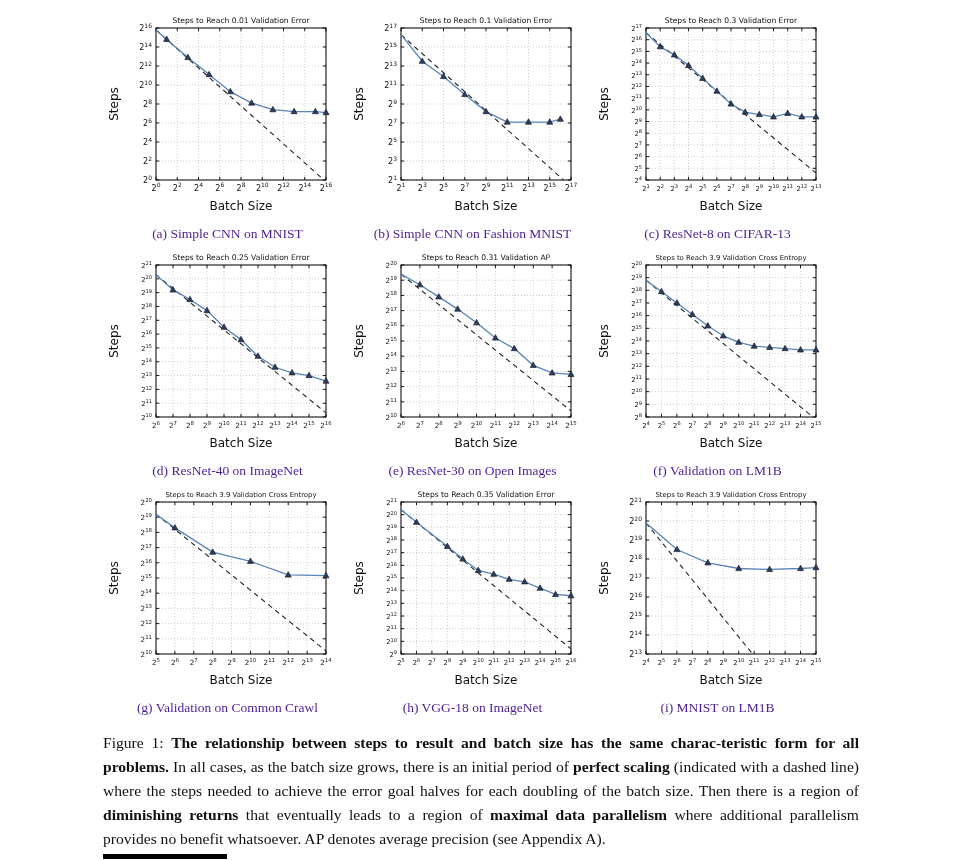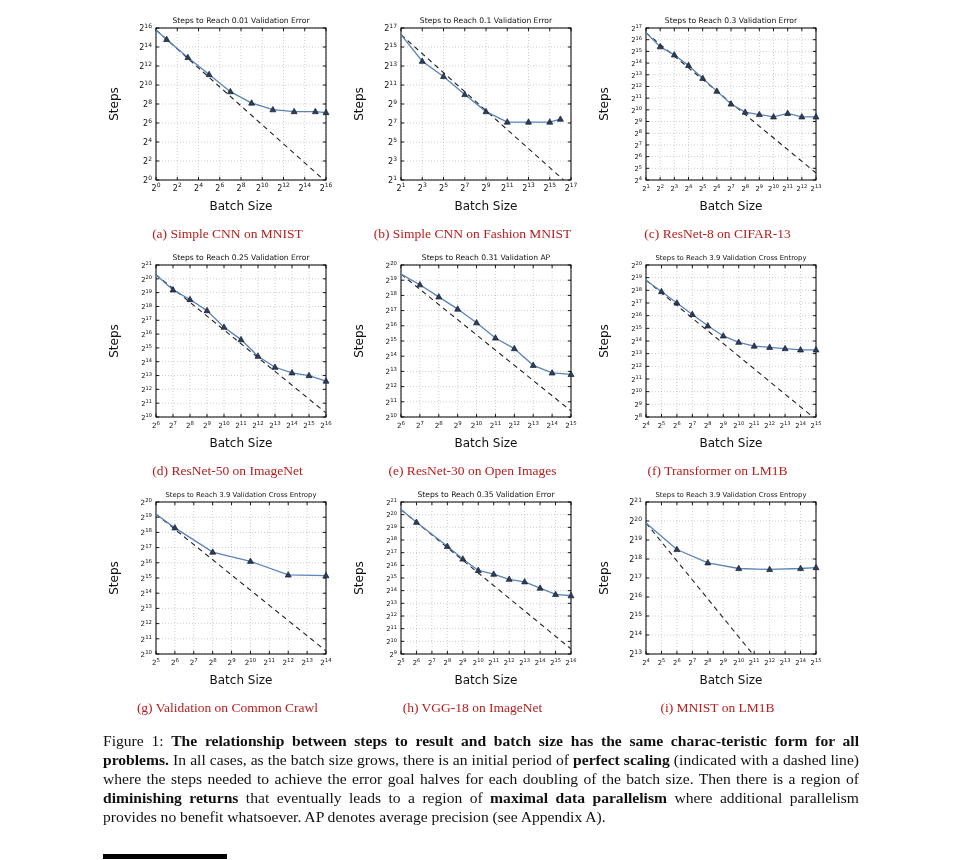--- a/index.html
+++ b/index.html
@@ -1,21 +1,21 @@
 <!DOCTYPE html>
 <html><head>
 <meta charset="utf-8">
 <style>
   html,body{margin:0;padding:0;background:#ffffff;}
   body{width:953px;height:860px;overflow:hidden;font-family:"Liberation Serif",serif;}
   .grid{display:grid;grid-template-columns:repeat(3,243px);grid-auto-rows:237px;column-gap:2px;margin:14px 0 0 106px;}
   .cell{display:flex;flex-direction:column;align-items:center;}
   .cell svg{width:243px;height:205px;display:block;}
-  .subcap{font-family:"Liberation Serif",serif;font-size:13.5px;color:#b91c1c;margin-top:7px;white-space:nowrap;}
-  .figcap{font-family:"Liberation Serif",serif;font-size:15.6px;line-height:19px;color:#111;width:756px;margin:6px 0 0 103px;text-align:justify;}
+  .subcap{font-family:"Liberation Serif",serif;font-size:13.5px;color:#4c1d95;margin-top:7px;white-space:nowrap;}
+  .figcap{font-family:"Liberation Serif",serif;font-size:15.6px;line-height:24px;color:#111;width:756px;margin:6px 0 0 103px;text-align:justify;}
   .figcap b{font-weight:700;}
   .artifact-bar{position:absolute;left:103px;top:854px;width:124px;height:5px;background:#000;}
 </style>
 </head>
 <body>
 
 <div>
   <div class="grid">
     <figure class="cell" style="margin:0">
       <svg viewBox="0 0 243 205">
@@ -435,21 +435,21 @@
           <path d="M135 85.31818181818183 L132 90.71818181818182 L138 90.71818181818182 Z" fill="#2e3d59" stroke="#151f33" stroke-width="0.7"></path>
           <path d="M152 101.89999999999999 L149 107.29999999999998 L155 107.29999999999998 Z" fill="#2e3d59" stroke="#151f33" stroke-width="0.7"></path>
           <path d="M169 112.95454545454547 L166 118.35454545454546 L172 118.35454545454546 Z" fill="#2e3d59" stroke="#151f33" stroke-width="0.7"></path>
           <path d="M186 118.4818181818182 L183 123.88181818181819 L189 123.88181818181819 Z" fill="#2e3d59" stroke="#151f33" stroke-width="0.7"></path>
           <path d="M203 121.24545454545455 L200 126.64545454545454 L206 126.64545454545454 Z" fill="#2e3d59" stroke="#151f33" stroke-width="0.7"></path>
           <path d="M220 126.77272727272727 L217 132.17272727272726 L223 132.17272727272726 Z" fill="#2e3d59" stroke="#151f33" stroke-width="0.7"></path>
           <text x="135" y="9" text-anchor="middle" font-size="7.6" fill="#111111" font-family="&quot;DejaVu Sans&quot;,sans-serif">Steps to Reach 0.25 Validation Error</text>
           <text x="135" y="196" text-anchor="middle" font-size="12" fill="#111111" font-family="&quot;DejaVu Sans&quot;,sans-serif">Batch Size</text>
           <text x="12" y="90" text-anchor="middle" font-size="12" fill="#111111" font-family="&quot;DejaVu Sans&quot;,sans-serif" transform="rotate(-90 12 90)">Steps</text>
         </svg>
-      <figcaption class="subcap">(d) ResNet-50 on ImageNet</figcaption>
+      <figcaption class="subcap">(d) ResNet-40 on ImageNet</figcaption>
     </figure>
     <figure class="cell" style="margin:0">
       <svg viewBox="0 0 243 205">
           <line x1="50" y1="14" x2="50" y2="166" stroke="#9a9a9a" stroke-width="0.6" stroke-dasharray="0.8 2.2"></line>
           <line x1="50" y1="166" x2="50" y2="162.8" stroke="#000000" stroke-width="0.9"></line>
           <line x1="50" y1="14" x2="50" y2="17.2" stroke="#000000" stroke-width="0.9"></line>
           <text x="50" y="176.5" text-anchor="middle" font-size="7.2" fill="#111111" font-family="&quot;DejaVu Sans&quot;,sans-serif">2<tspan dy="-2.74" font-size="5.40">6</tspan></text>
           <line x1="68.88888888888889" y1="14" x2="68.88888888888889" y2="166" stroke="#9a9a9a" stroke-width="0.6" stroke-dasharray="0.8 2.2"></line>
           <line x1="68.88888888888889" y1="166" x2="68.88888888888889" y2="162.8" stroke="#000000" stroke-width="0.9"></line>
           <line x1="68.88888888888889" y1="14" x2="68.88888888888889" y2="17.2" stroke="#000000" stroke-width="0.9"></line>
@@ -661,21 +661,21 @@
           <path d="M142.72727272727272 87.96666666666667 L139.72727272727272 93.36666666666666 L145.72727272727272 93.36666666666666 Z" fill="#2e3d59" stroke="#151f33" stroke-width="0.7"></path>
           <path d="M158.1818181818182 91.76666666666668 L155.1818181818182 97.16666666666667 L161.1818181818182 97.16666666666667 Z" fill="#2e3d59" stroke="#151f33" stroke-width="0.7"></path>
           <path d="M173.63636363636363 93.03333333333335 L170.63636363636363 98.43333333333334 L176.63636363636363 98.43333333333334 Z" fill="#2e3d59" stroke="#151f33" stroke-width="0.7"></path>
           <path d="M189.0909090909091 94.3 L186.0909090909091 99.69999999999999 L192.0909090909091 99.69999999999999 Z" fill="#2e3d59" stroke="#151f33" stroke-width="0.7"></path>
           <path d="M204.54545454545453 95.56666666666666 L201.54545454545453 100.96666666666665 L207.54545454545453 100.96666666666665 Z" fill="#2e3d59" stroke="#151f33" stroke-width="0.7"></path>
           <path d="M220 95.56666666666666 L217 100.96666666666665 L223 100.96666666666665 Z" fill="#2e3d59" stroke="#151f33" stroke-width="0.7"></path>
           <text x="135" y="9" text-anchor="middle" font-size="6.9" fill="#111111" font-family="&quot;DejaVu Sans&quot;,sans-serif">Steps to Reach 3.9 Validation Cross Entropy</text>
           <text x="135" y="196" text-anchor="middle" font-size="12" fill="#111111" font-family="&quot;DejaVu Sans&quot;,sans-serif">Batch Size</text>
           <text x="12" y="90" text-anchor="middle" font-size="12" fill="#111111" font-family="&quot;DejaVu Sans&quot;,sans-serif" transform="rotate(-90 12 90)">Steps</text>
         </svg>
-      <figcaption class="subcap">(f) Transformer on LM1B</figcaption>
+      <figcaption class="subcap">(f) Validation on LM1B</figcaption>
     </figure>
     <figure class="cell" style="margin:0">
       <svg viewBox="0 0 243 205">
           <line x1="50" y1="14" x2="50" y2="166" stroke="#9a9a9a" stroke-width="0.6" stroke-dasharray="0.8 2.2"></line>
           <line x1="50" y1="166" x2="50" y2="162.8" stroke="#000000" stroke-width="0.9"></line>
           <line x1="50" y1="14" x2="50" y2="17.2" stroke="#000000" stroke-width="0.9"></line>
           <text x="50" y="176.5" text-anchor="middle" font-size="7.2" fill="#111111" font-family="&quot;DejaVu Sans&quot;,sans-serif">2<tspan dy="-2.74" font-size="5.40">5</tspan></text>
           <line x1="68.88888888888889" y1="14" x2="68.88888888888889" y2="166" stroke="#9a9a9a" stroke-width="0.6" stroke-dasharray="0.8 2.2"></line>
           <line x1="68.88888888888889" y1="166" x2="68.88888888888889" y2="162.8" stroke="#000000" stroke-width="0.9"></line>
           <line x1="68.88888888888889" y1="14" x2="68.88888888888889" y2="17.2" stroke="#000000" stroke-width="0.9"></line>

